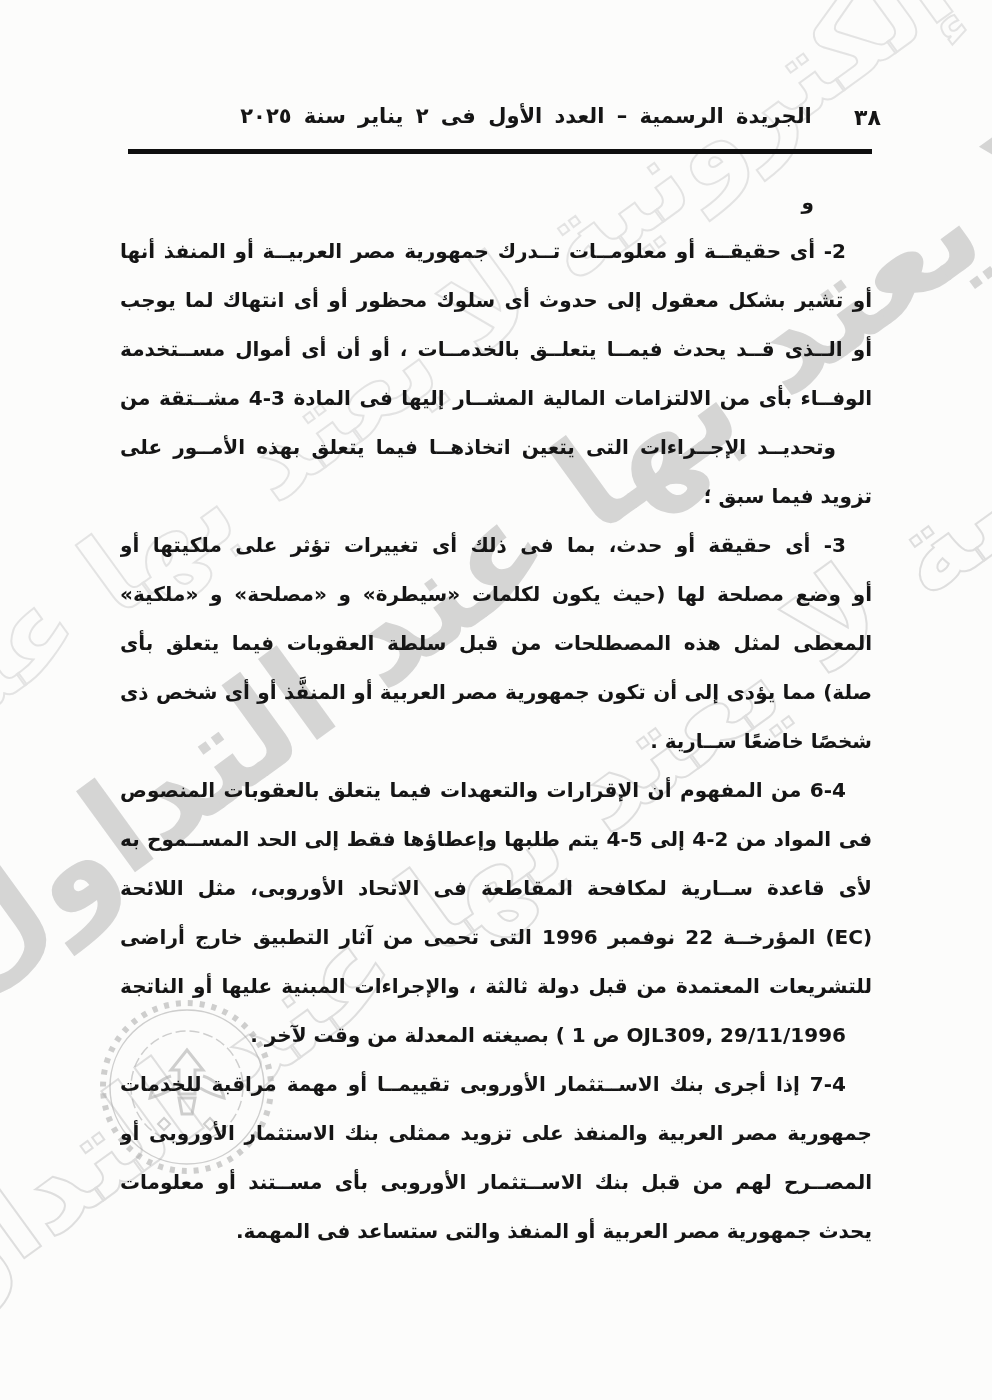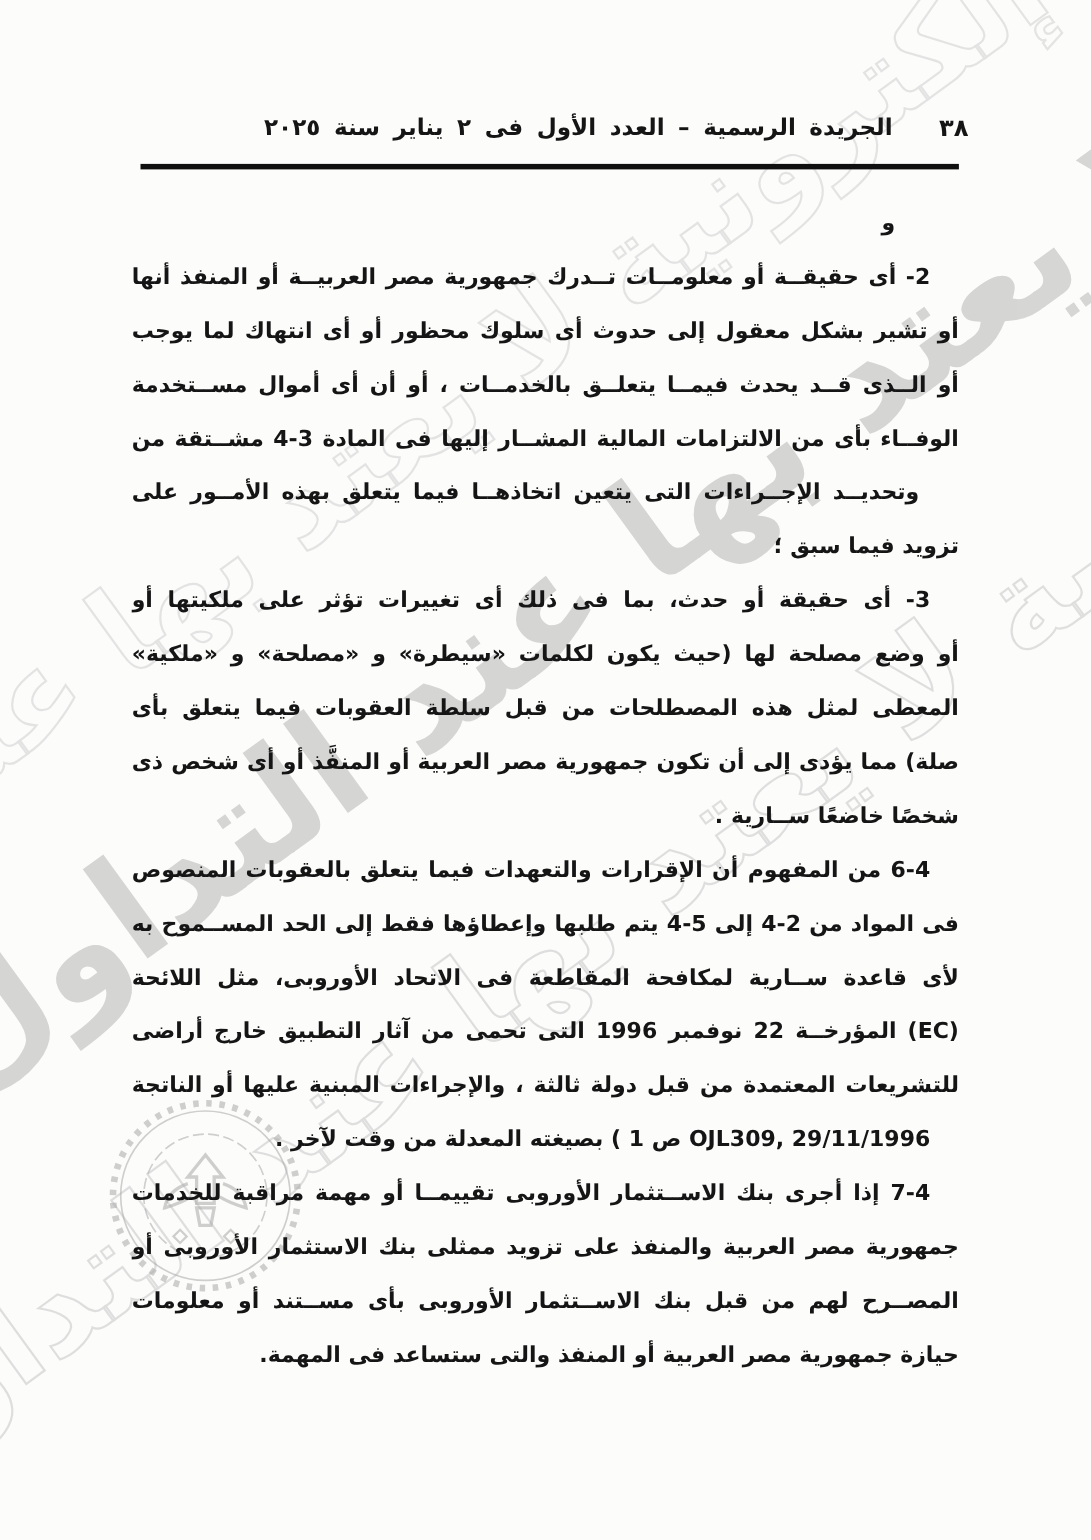--- a/index.html
+++ b/index.html
@@ -128,17 +128,17 @@
       <div class="line">شخصًا خاضعًا ســارية .</div>
       <div class="line just indent">6-4 من المفهوم أن الإقرارات والتعهدات فيما يتعلق بالعقوبات المنصوص عليها</div>
       <div class="line just">فى المواد من 2-4 إلى 5-4 يتم طلبها وإعطاؤها فقط إلى الحد المســموح به وفقًا</div>
       <div class="line just">لأى قاعدة ســارية لمكافحة المقاطعة فى الاتحاد الأوروبى، مثل اللائحة 2271/96</div>
       <div class="line just">(EC) المؤرخــة 22 نوفمبر 1996 التى تحمى من آثار التطبيق خارج أراضى الدولة</div>
       <div class="line just">للتشريعات المعتمدة من قبل دولة ثالثة ، والإجراءات المبنية عليها أو الناتجة عنها ،</div>
       <div class="line indent">OJL309, 29/11/1996 ص 1 ) بصيغته المعدلة من وقت لآخر .</div>
       <div class="line just indent">7-4 إذا أجرى بنك الاســتثمار الأوروبى تقييمــا أو مهمة مراقبة للخدمات ترافق</div>
       <div class="line just">جمهورية مصر العربية والمنفذ على تزويد ممثلى بنك الاستثمار الأوروبى أو الأشخاص</div>
       <div class="line just">المصــرح لهم من قبل بنك الاســتثمار الأوروبى بأى مســتند أو معلومات ضرورية فى</div>
-      <div class="line">حيازة جمهورية مصر العربية أو المنفذ والتى ستساعد فى المهمة.</div>
+      <div class="line">يحدث جمهورية مصر العربية أو المنفذ والتى ستساعد فى المهمة.</div>
     </div>
 
   </div>
 </div>
 
 </body></html>

